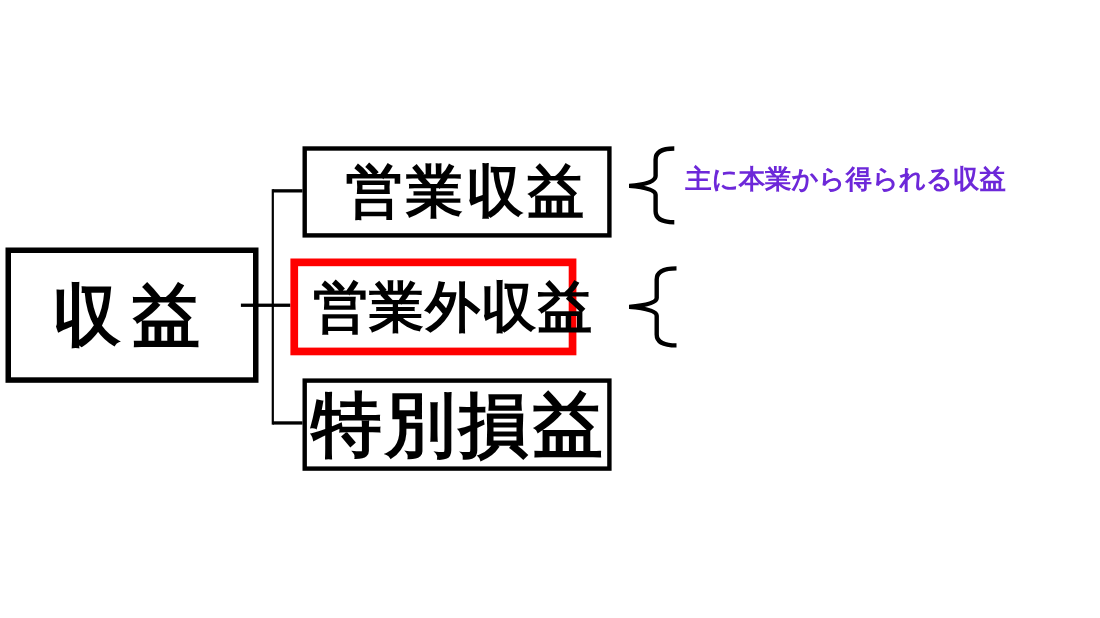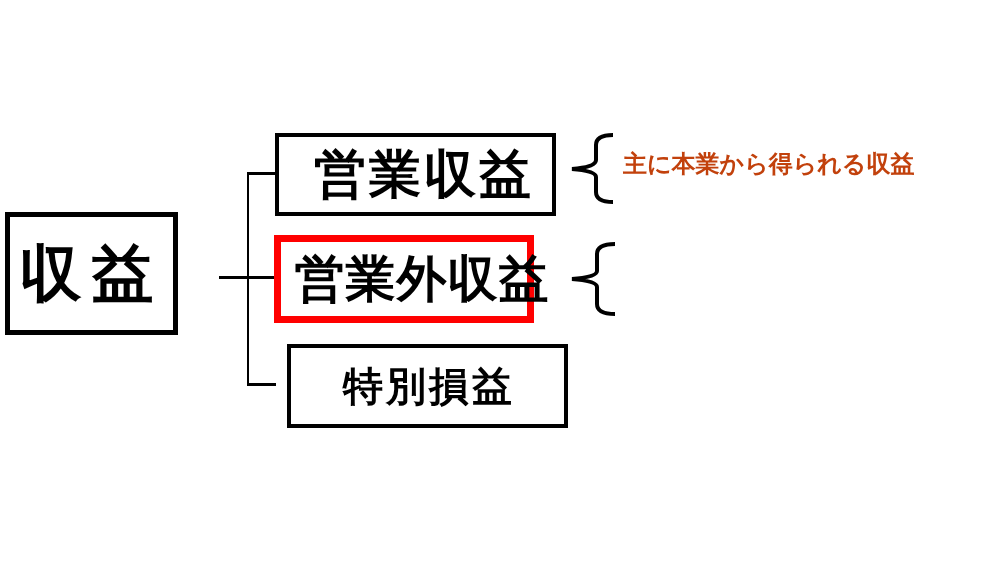--- a/index.html
+++ b/index.html
@@ -17,50 +17,50 @@
     box-sizing: border-box;
     background: #ffffff;
     border: 4px solid #000000;
     display: flex;
     align-items: center;
     justify-content: center;
     font-weight: bold;
     white-space: nowrap;
   }
   .box-root {
-    left: 5px; top: 212px; width: 173px; height: 123px;
+    left: 5px; top: 225px; width: 230px; height: 123px;
     border-width: 5px;
     font-size: 62px; letter-spacing: 10px; 
   }
   .box-child-0 {
     left: 275px; top: 133px; width: 281px; height: 83px;
     font-size: 52px; letter-spacing: 3px; padding-left: 17px;
   }
   .box-child-1 {
-    left: 274px; top: 235px; width: 260px; height: 88px;
+    left: 264px; top: 235px; width: 260px; height: 88px;
     border: 7px solid #ff0000;
     font-size: 50px; letter-spacing: 1px; padding-left: 36px;
   }
   .box-child-2 {
     left: 275px; top: 344px; width: 281px; height: 84px;
-    font-size: 40px; letter-spacing: 3px; padding-left: 3px; margin-left: 12px;
+    font-size: 64px; letter-spacing: 3px; padding-left: 3px;
   }
   .line { position: absolute; background: #000000; }
   .line-root-h   { left: 219px; top: 276px; width: 55px; height: 3px; }
   .line-v        { left: 247px; top: 172px; width: 2px;  height: 214px; }
   .line-stub-top { left: 248px; top: 172px; width: 28px; height: 3px; }
   .line-stub-bot { left: 248px; top: 383px; width: 28px; height: 3px; }
   .brace { position: absolute; }
   .brace-0 { left: 569px; top: 132px; }
   .brace-1 { left: 569px; top: 241px; }
   .note {
     position: absolute;
     font-weight: bold;
     white-space: nowrap;
-    color: #c2410c;
+    color: #6d28d9;
   }
   .note-0 { left: 623px; top: 150px; font-size: 24px; line-height: 28px; }
   .note-1 { left: 618px; top: 244px; font-size: 23px; line-height: 32px; }
   .note-line { display: block; }
 </style>
 </head>
 <body>
 
 <div class="canvas">
 

